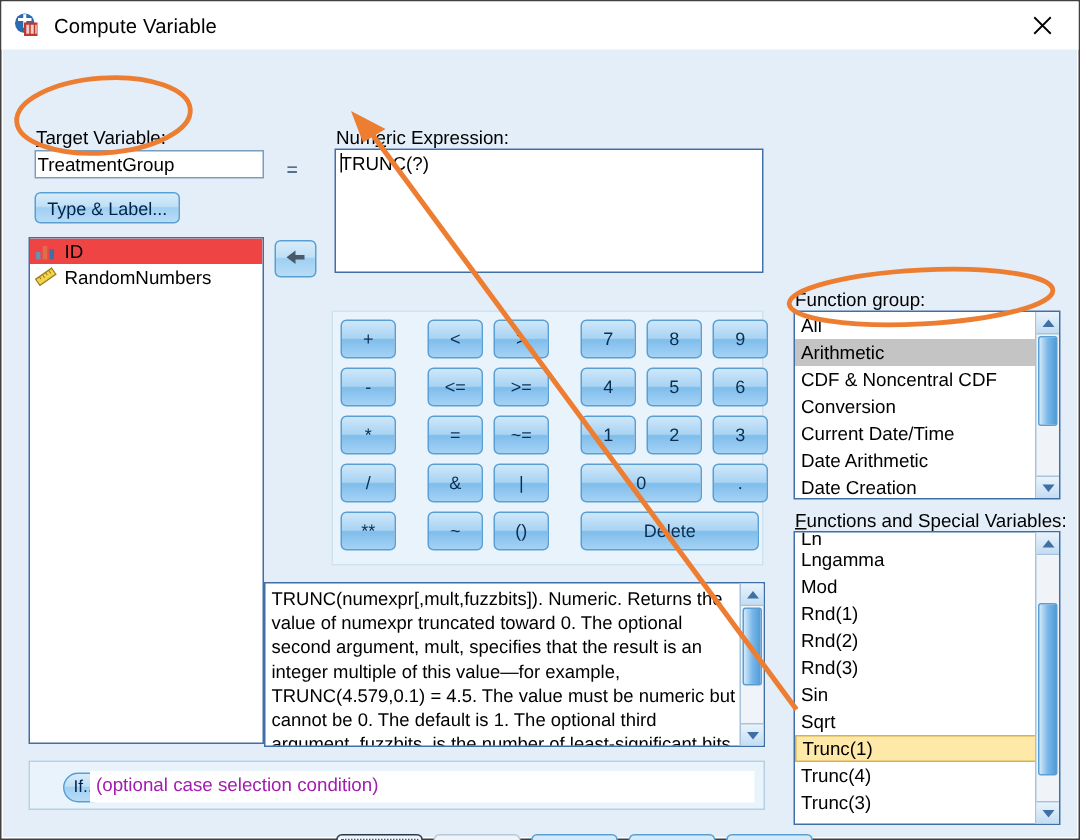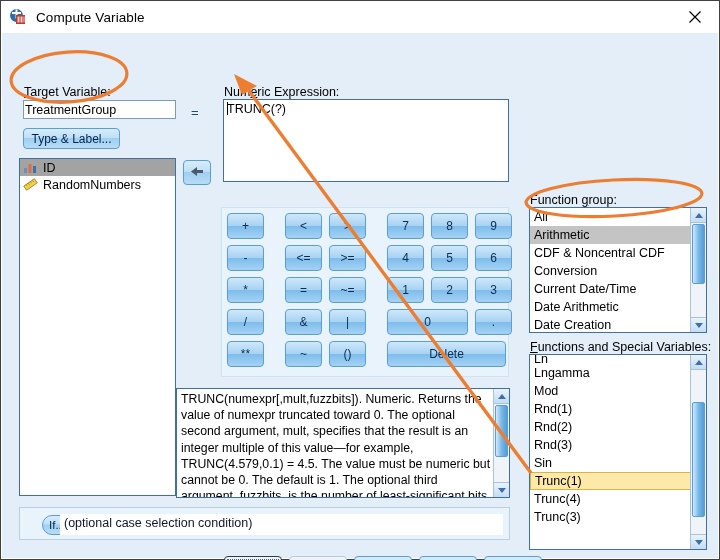--- a/index.html
+++ b/index.html
@@ -96,21 +96,21 @@
     background: #ffffff;
     border: 1px solid #3f6fa5;
     box-sizing: border-box;
     overflow: hidden;
   }
   .var-row {
     height: 17px; display: flex; align-items: center;
     font-size: 12.5px; color: #000;
     padding-left: 3px;
   }
-  .var-row.sel { background: #a3a3a3; }
+  .var-row.sel { background: #ef4444; }
   .var-icon { width: 15px; height: 13px; position: relative; flex: none; margin-right: 5px; }
 
   
   .btn-arrow-left {
     position: absolute; left: 181px; top: 127px;
     width: 28px; height: 25px;
   }
   .btn-arrow-up {
     position: absolute; left: 479px; top: 312px;
     width: 27px; height: 28px;
@@ -252,21 +252,21 @@
     border-radius: 10px;
   }
   .if-field {
     position: absolute; left: 58px; top: 481px;
     width: 443px; height: 21px;
     background: #ffffff;
     border: none;
     box-sizing: border-box;
   }
   .if-text {
-    font-size: 12.5px; color: #0f172a;
+    font-size: 12.5px; color: #a21caf;
     padding: 2px 0 0 4px;
   }
 
   
   .btnrow {
     position: absolute; left: 222px; top: 522px;
     width: 368px; height: 26px;
     display: flex; gap: 7px; align-items: center;
   }
   .btn-b {
@@ -493,20 +493,21 @@
 
     <div class="lbl fn-label"><span class="u">F</span>unctions and Special Variables:</div>
     <div class="fnlist" id="fnlist">
         <div class="list-row clip"><span>Ln</span></div>
         <div class="list-row"><span>Lngamma</span></div>
         <div class="list-row"><span>Mod</span></div>
         <div class="list-row"><span>Rnd(1)</span></div>
         <div class="list-row"><span>Rnd(2)</span></div>
         <div class="list-row"><span>Rnd(3)</span></div>
         <div class="list-row"><span>Sin</span></div>
+        <div class="list-row"><span>Sqrt</span></div>
         <div class="list-row sel-yellow"><span>Trunc(1)</span></div>
         <div class="list-row"><span>Trunc(4)</span></div>
         <div class="list-row"><span>Trunc(3)</span></div>
       <div class="vscroll">
         <div class="vs-btn">
             <span class="tri tri-up"></span>
           </div>
         <div class="vs-thumb" style="top:47px;height:115px;"></div>
         <div class="vs-btn bottom">
             <span class="tri tri-dn"></span>

